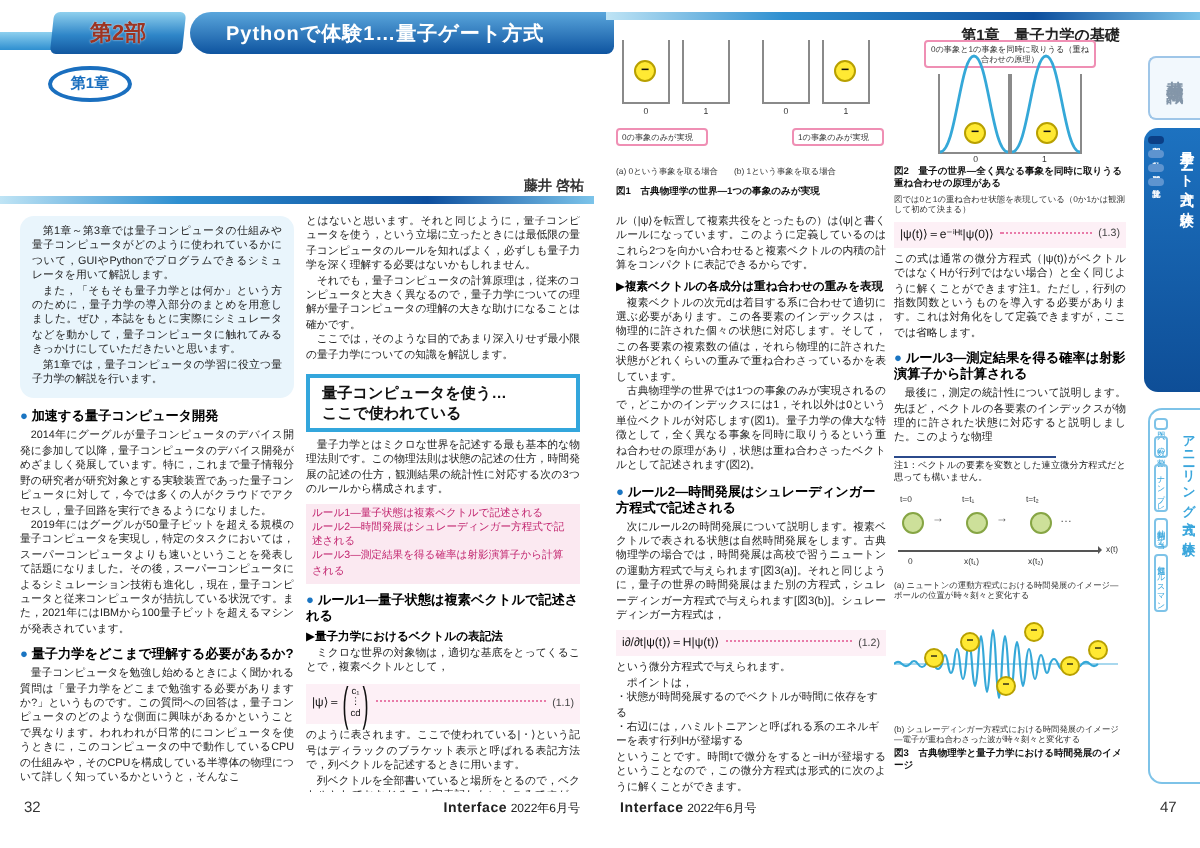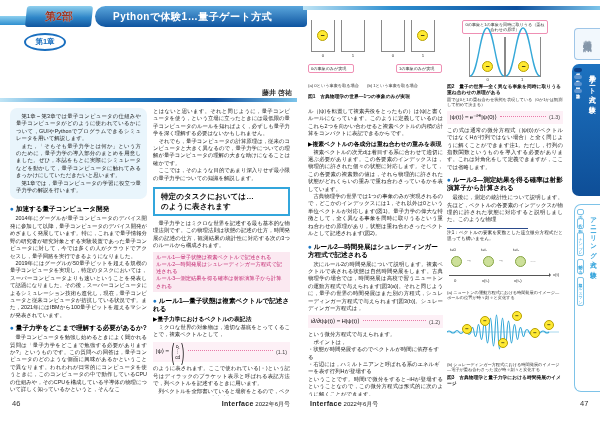--- a/index.html
+++ b/index.html
@@ -113,41 +113,42 @@
   <div class="part-title">
     <span>Pythonで体験1…量子ゲート方式</span>
   </div>
   <div class="chapter-badge">
     <span>第1章</span>
   </div>
   <div class="author">藤井 啓祐</div>
   <div class="hrule-l"></div>
 
   <div class="hrule-r"></div>
+  <div class="r-header">第1章　量子力学の基礎</div>
 
   <div class="col" id="l-col1">
     <div class="intro-box">
       <p class="p">第1章～第3章では量子コンピュータの仕組みや量子コンピュータがどのように使われているかについて，GUIやPythonでプログラムできるシミュレータを用いて解説します。</p>
       <p class="p">また，「そもそも量子力学とは何か」という方のために，量子力学の導入部分のまとめを用意しました。ぜひ，本誌をもとに実際にシミュレータなどを動かして，量子コンピュータに触れてみるきっかけにしていただきたいと思います。</p>
       <p class="p">第1章では，量子コンピュータの学習に役立つ量子力学の解説を行います。</p>
     </div>
     <div class="hb">加速する量子コンピュータ開発</div>
     <p class="p">2014年にグーグルが量子コンピュータのデバイス開発に参加して以降，量子コンピュータのデバイス開発がめざましく発展しています。特に，これまで量子情報分野の研究者が研究対象とする実験装置であった量子コンピュータに対して，今では多くの人がクラウドでアクセスし，量子回路を実行できるようになりました。</p>
     <p class="p">2019年にはグーグルが50量子ビットを超える規模の量子コンピュータを実現し，特定のタスクにおいては，スーパーコンピュータよりも速いということを発表して話題になりました。その後，スーパーコンピュータによるシミュレーション技術も進化し，現在，量子コンピュータと従来コンピュータが拮抗している状況です。また，2021年にはIBMから100量子ビットを超えるマシンが発表されています。</p>
     <div class="hb">量子力学をどこまで理解する必要があるか?</div>
     <p class="p">量子コンピュータを勉強し始めるときによく聞かれる質問は「量子力学をどこまで勉強する必要がありますか?」というものです。この質問への回答は，量子コンピュータのどのような側面に興味があるかということで異なります。われわれが日常的にコンピュータを使うときに，このコンピュータの中で動作しているCPUの仕組みや，そのCPUを構成している半導体の物理について詳しく知っているかというと，そんなこ</p>
   </div>
 
   <div class="col" id="l-col2">
     <p class="p p0">とはないと思います。それと同じように，量子コンピュータを使う，という立場に立ったときには最低限の量子コンピュータのルールを知ればよく，必ずしも量子力学を深く理解する必要はないかもしれません。</p>
     <p class="p">それでも，量子コンピュータの計算原理は，従来のコンピュータと大きく異なるので，量子力学についての理解が量子コンピュータの理解の大きな助けになることは確かです。</p>
     <p class="p">ここでは，そのような目的であまり深入りせず最小限の量子力学についての知識を解説します。</p>
     <div class="box-head">
-      <div>特定のタスクにおいては…</div>
-      <div>のように表されます</div>
+      <div>量子コンピュータを使う…</div>
+      <div>ここで使われている</div>
     </div>
     <p class="p">量子力学とはミクロな世界を記述する最も基本的な物理法則です。この物理法則は状態の記述の仕方，時間発展の記述の仕方，観測結果の統計性に対応する次の3つのルールから構成されます。</p>
     <div class="rules">
       <div>ルール1―量子状態は複素ベクトルで記述される</div>
       <div>ルール2―時間発展はシュレーディンガー方程式で記述される</div>
       <div>ルール3―測定結果を得る確率は射影演算子から計算される</div>
     </div>
     <div class="hb">ルール1―量子状態は複素ベクトルで記述される</div>
     <div class="hs">▶量子力学におけるベクトルの表記法</div>
     <p class="p">ミクロな世界の対象物は，適切な基底をとってくることで，複素ベクトルとして，</p>
@@ -288,21 +289,21 @@
         <div class="electron" style="left:51px;top:35px;">−</div>
         <div class="electron" style="left:65px;top:8px;">−</div>
         <div class="electron" style="left:83px;top:25px;">−</div>
         <div class="electron" style="left:97px;top:17px;">−</div>
       </div>
       <div class="figsub">(b) シュレーディンガー方程式における時間発展のイメージ―電子が重ね合わさった波が時々刻々と変化する</div>
       <div class="figcap">図3　古典物理学と量子力学における時間発展のイメージ</div>
     </div>
   </div>
 
-  <div class="pgnum" style="left:12px;">46</div>
+  <div class="pgnum" style="left:12px;">32</div>
   <div class="mag" style="left:172px;width:118px;text-align:right;">
     <b>Interface</b>
     <span>2022年6月号</span>
   </div>
   <div class="mag" style="left:310px;">
     <b>Interface</b>
     <span>2022年6月号</span>
   </div>
   <div class="pgnum" style="left:580px;">47</div>
 

